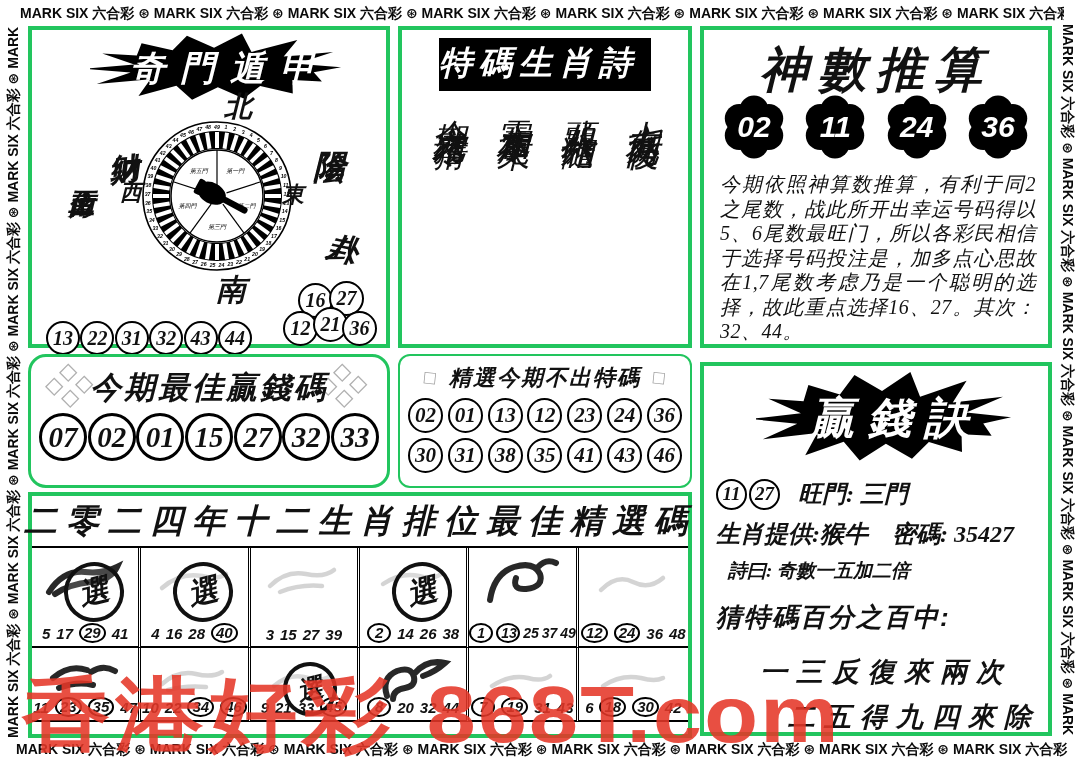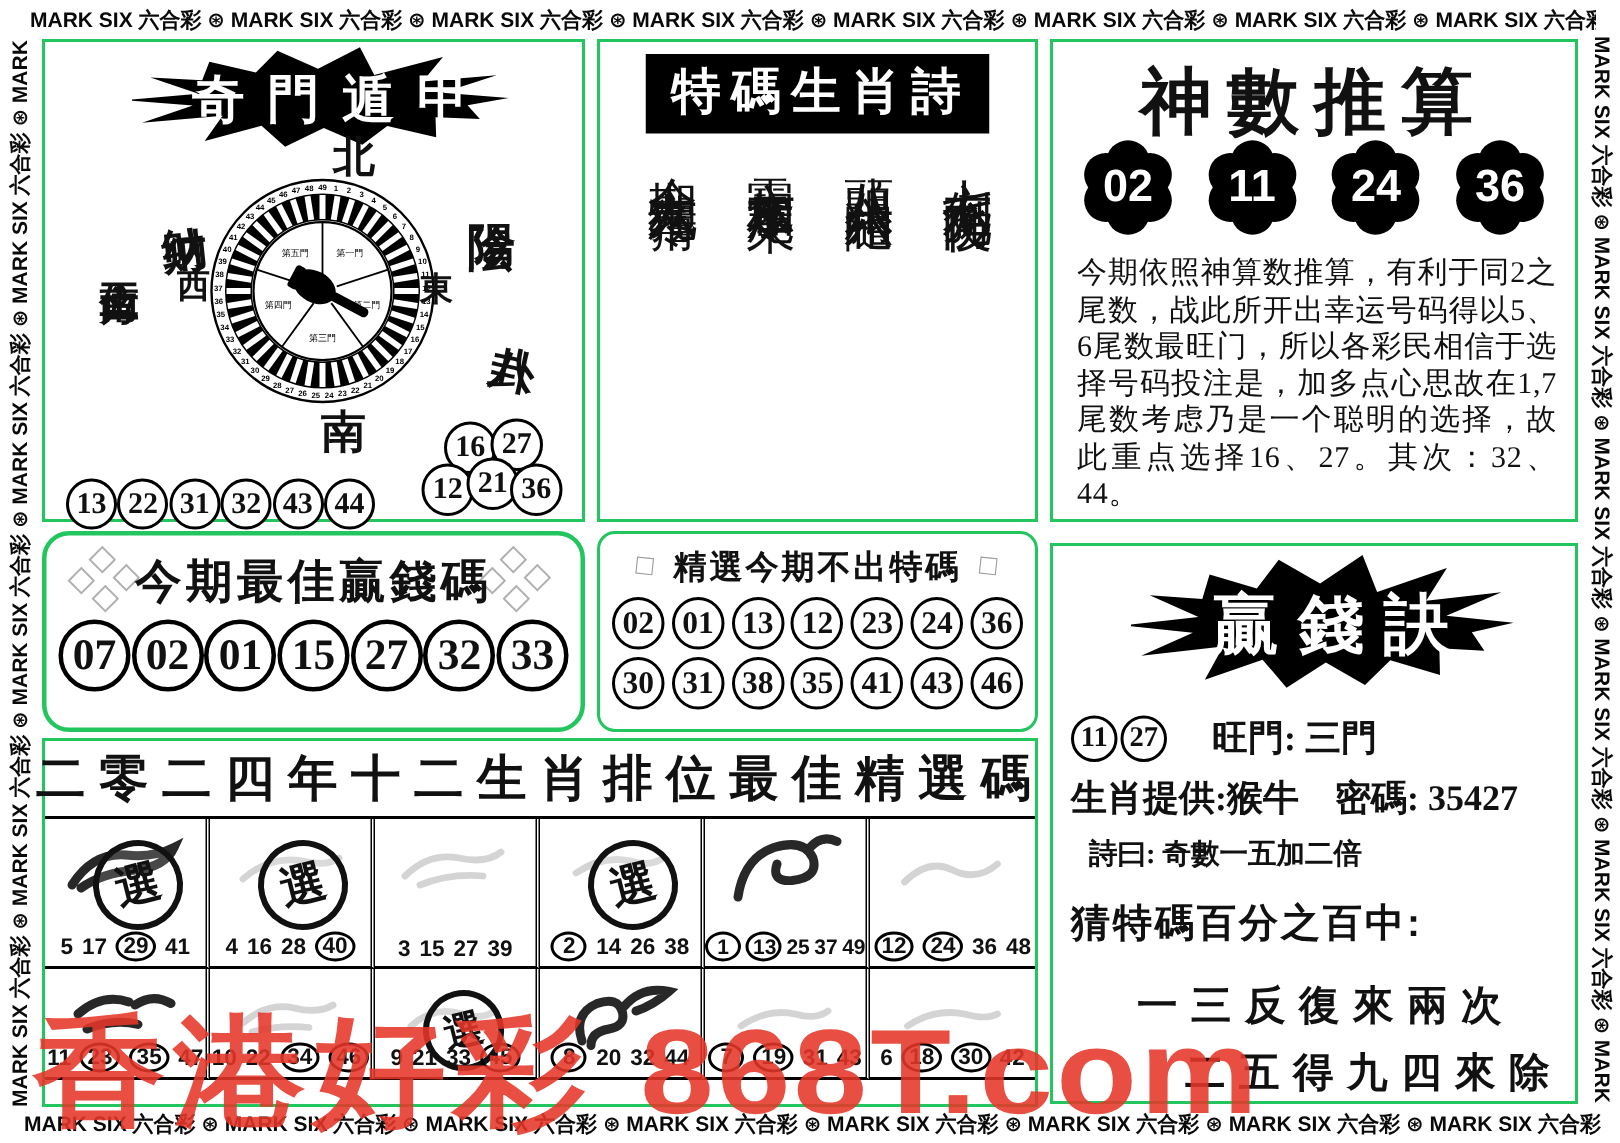--- a/index.html
+++ b/index.html
@@ -13,42 +13,42 @@
   .strip-bottom{left:16px;top:739px;width:1052px;height:20px;}
   .vstrip{position:absolute;top:24px;width:22px;height:714px;overflow:hidden;}
   .vstrip-left{left:2px;}
   .vstrip-right{left:1057px;}
   .vstrip>div{width:714px;height:22px;white-space:nowrap;
          font-family:"Liberation Sans","DejaVu Sans",sans-serif;font-weight:bold;
          font-size:14px;line-height:22px;color:#0a0a0a;transform-origin:0 0;}
   .vstrip-left>div{transform:translateY(714px) rotate(-90deg);}
   .vstrip-right>div{transform:translateX(22px) rotate(90deg);}
   
-  .panel{position:absolute;background:#fff;border:2px solid #22c55e;box-sizing:border-box;}
+  .panel{position:absolute;background:#fff;border:4px solid #22c55e;box-sizing:border-box;font-style:italic;}
   
   .starburst{position:absolute;}
   .starburst svg{position:absolute;left:0;top:0;width:100%;height:100%;}
   .starburst .st-label{position:relative;width:100%;height:100%;display:flex;
      align-items:center;justify-content:center;color:#fff;font-weight:bold;
      text-align:center;white-space:nowrap;}
   
   #qimen{left:28px;top:26px;width:362px;height:322px;}
   .q-label{position:absolute;font-weight:bold;}
   .vert{writing-mode:vertical-rl;text-orientation:upright;}
   .num-circle{display:inline-flex;align-items:center;justify-content:center;
      border:2px solid #000;border-radius:50%;background:#fff;font-weight:bold;
      font-family:"Liberation Serif",serif;box-sizing:border-box;}
   #qm-bottom{position:absolute;left:14px;top:291px;width:206px;display:flex;justify-content:space-between;}
   #qm-bottom .num-circle{width:34px;height:34px;font-size:20px;}
   .qm-right .num-circle{position:absolute;width:35px;height:35px;font-size:20px;}
   
   #poem{left:398px;top:26px;width:294px;height:322px;}
   #poem-title{position:absolute;left:50%;top:8px;transform:translateX(-50%);
      background:#000;color:#fff;font-size:33px;font-weight:bold;letter-spacing:7px;
-     padding:3px 12px 5px 17px;white-space:nowrap;}
+     padding:3px 12px 5px 0;white-space:nowrap;}
   #poem-cols{position:absolute;left:14px;right:14px;top:64px;bottom:8px;
      display:flex;flex-direction:row;justify-content:space-around;}
   .pcol{writing-mode:vertical-rl;text-orientation:upright;font-size:33px;
      line-height:60px;letter-spacing:3px;font-weight:500;}
   
   #shenshu{left:700px;top:26px;width:352px;height:322px;}
   #ss-title{position:absolute;left:0;right:0;top:8px;text-align:center;
      font-size:48px;font-weight:bold;letter-spacing:10px;}
   #flowers{position:absolute;left:14px;right:14px;top:60px;height:74px;
      display:flex;justify-content:space-between;align-items:center;}
@@ -393,21 +393,21 @@
       <svg viewBox="0 0 300 100" preserveAspectRatio="none" class="star-svg">
           <polygon points="180.9,2.1 192.3,27.8 246.8,11.1 230.6,33.9 289.4,27.9 246.4,44.2 298.9,49.1 266.3,55.8 276.1,68.6 240.9,66.8 241.4,85.4 202.6,75.1 182.8,92.4 152.2,76.8 121.5,94.2 102.8,74.8 57.7,88.8 71.9,65.6 8.0,72.1 48.3,56.1 -6.2,51.0 52.7,45.1 14.6,30.0 55.7,32.6 61.4,15.6 98.3,25.4 115.4,5.3 147.7,21.9" fill="#000"></polygon>
         </svg>
       <div class="st-label" style="font-size:44px;letter-spacing:13px;padding-left:12px;">贏錢訣</div>
     </div>
     <div class="y-line" id="y1">
       <span id="ying-nums" style="display:inline-flex;gap:2px;">
           <span class="num-circle">11</span>
           <span class="num-circle">27</span>
         </span>
-      <span style="margin-left:24px;">旺門:  三門</span>
+      <span style="margin-left:12px;">旺門:  三門</span>
     </div>
     <div class="y-line" id="y2">
       <span>生肖提供:猴牛</span>
       <span>密碼: 35427</span>
     </div>
     <div class="y-line" id="y3">詩曰: 奇數一五加二倍</div>
     <div class="y-line" id="y4">猜特碼百分之百中:</div>
     <div class="y-line" id="y5">一三反復來兩次</div>
     <div class="y-line" id="y6">二五得九四來除</div>
   </div>

